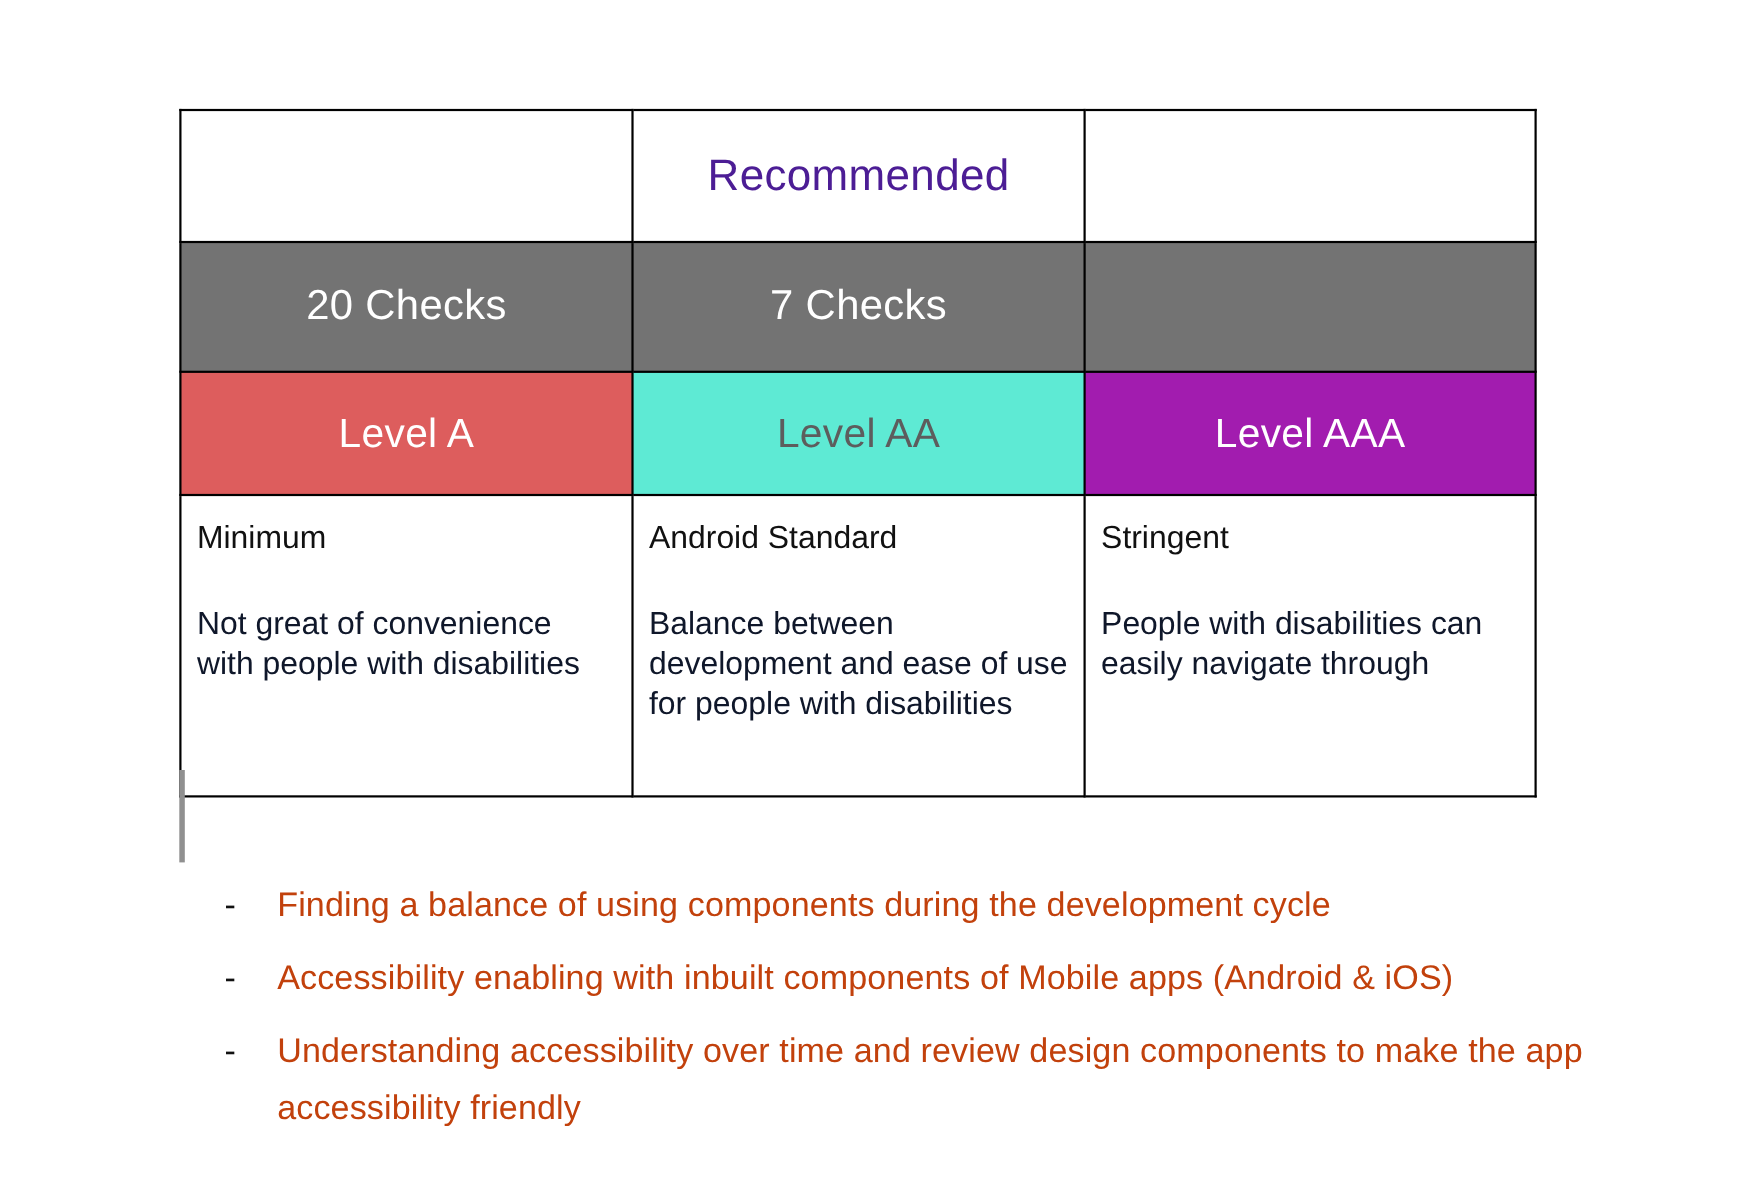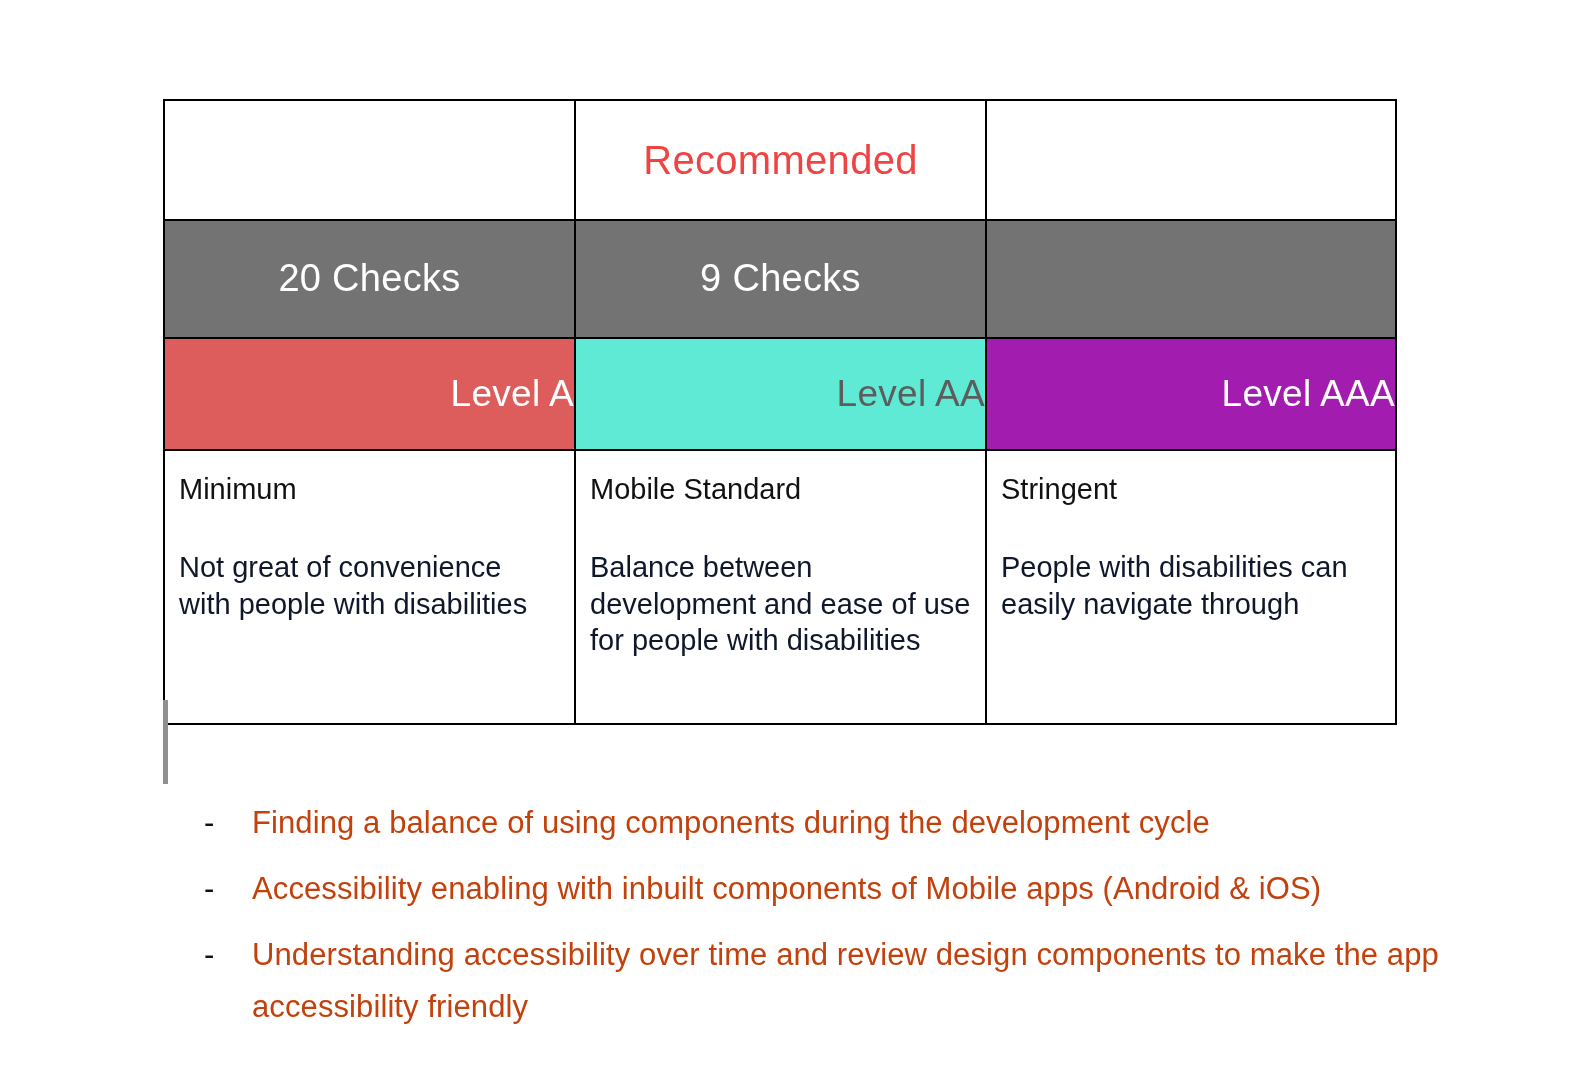--- a/index.html
+++ b/index.html
@@ -37,21 +37,21 @@
   
   .row-recommend td {
     height: 118px;
     text-align: center;
     vertical-align: middle;
   }
   .recommend-label {
     font-size: 40px;
     font-weight: 400;
     letter-spacing: 0.3px;
-    color: #ef4444;
+    color: #4c1d95;
     line-height: 1.1;
   }
 
   
   .row-checks td {
     background: #737373;
     border-left-color: #000000;
     border-right-color: #000000;
     border-top-color: #000000;
     border-bottom-color: #000000;
@@ -63,21 +63,21 @@
     font-size: 38px;
     font-weight: 400;
     color: #ffffff;
     letter-spacing: 0.3px;
     line-height: 1.1;
   }
 
   
   .row-levels td {
     height: 110px;
-    text-align: right;
+    text-align: center;
     vertical-align: middle;
     border-top-color: #000000;
     border-bottom-color: #000000;
   }
   .cell-level-a   { background: #dd5d5d; }
   .cell-level-aa  { background: #5eead4; }
   .cell-level-aaa { background: #a21caf; }
   .level-label {
     font-size: 37px;
     font-weight: 400;
@@ -163,21 +163,21 @@
         <span class="recommend-label">Recommended</span>
       </td>
       <td></td>
     </tr>
 
     <tr class="row-checks">
       <td>
         <span class="checks-label">20 Checks</span>
       </td>
       <td>
-        <span class="checks-label">9 Checks</span>
+        <span class="checks-label">7 Checks</span>
       </td>
       <td>
         <span class="checks-label"></span>
       </td>
     </tr>
 
     <tr class="row-levels">
       <td class="cell-level-a">
         <span class="level-label level-a-text">Level A</span>
       </td>
@@ -188,21 +188,21 @@
         <span class="level-label level-aaa-text">Level AAA</span>
       </td>
     </tr>
 
     <tr class="row-desc">
       <td>
         <p class="desc-title">Minimum</p>
         <p class="desc-body">Not great of convenience with people with disabilities</p>
       </td>
       <td>
-        <p class="desc-title">Mobile Standard</p>
+        <p class="desc-title">Android Standard</p>
         <p class="desc-body">Balance between development and ease of use for people with disabilities</p>
       </td>
       <td>
         <p class="desc-title">Stringent</p>
         <p class="desc-body">People with disabilities can easily navigate through</p>
       </td>
     </tr>
   </tbody>
 </table>
 

